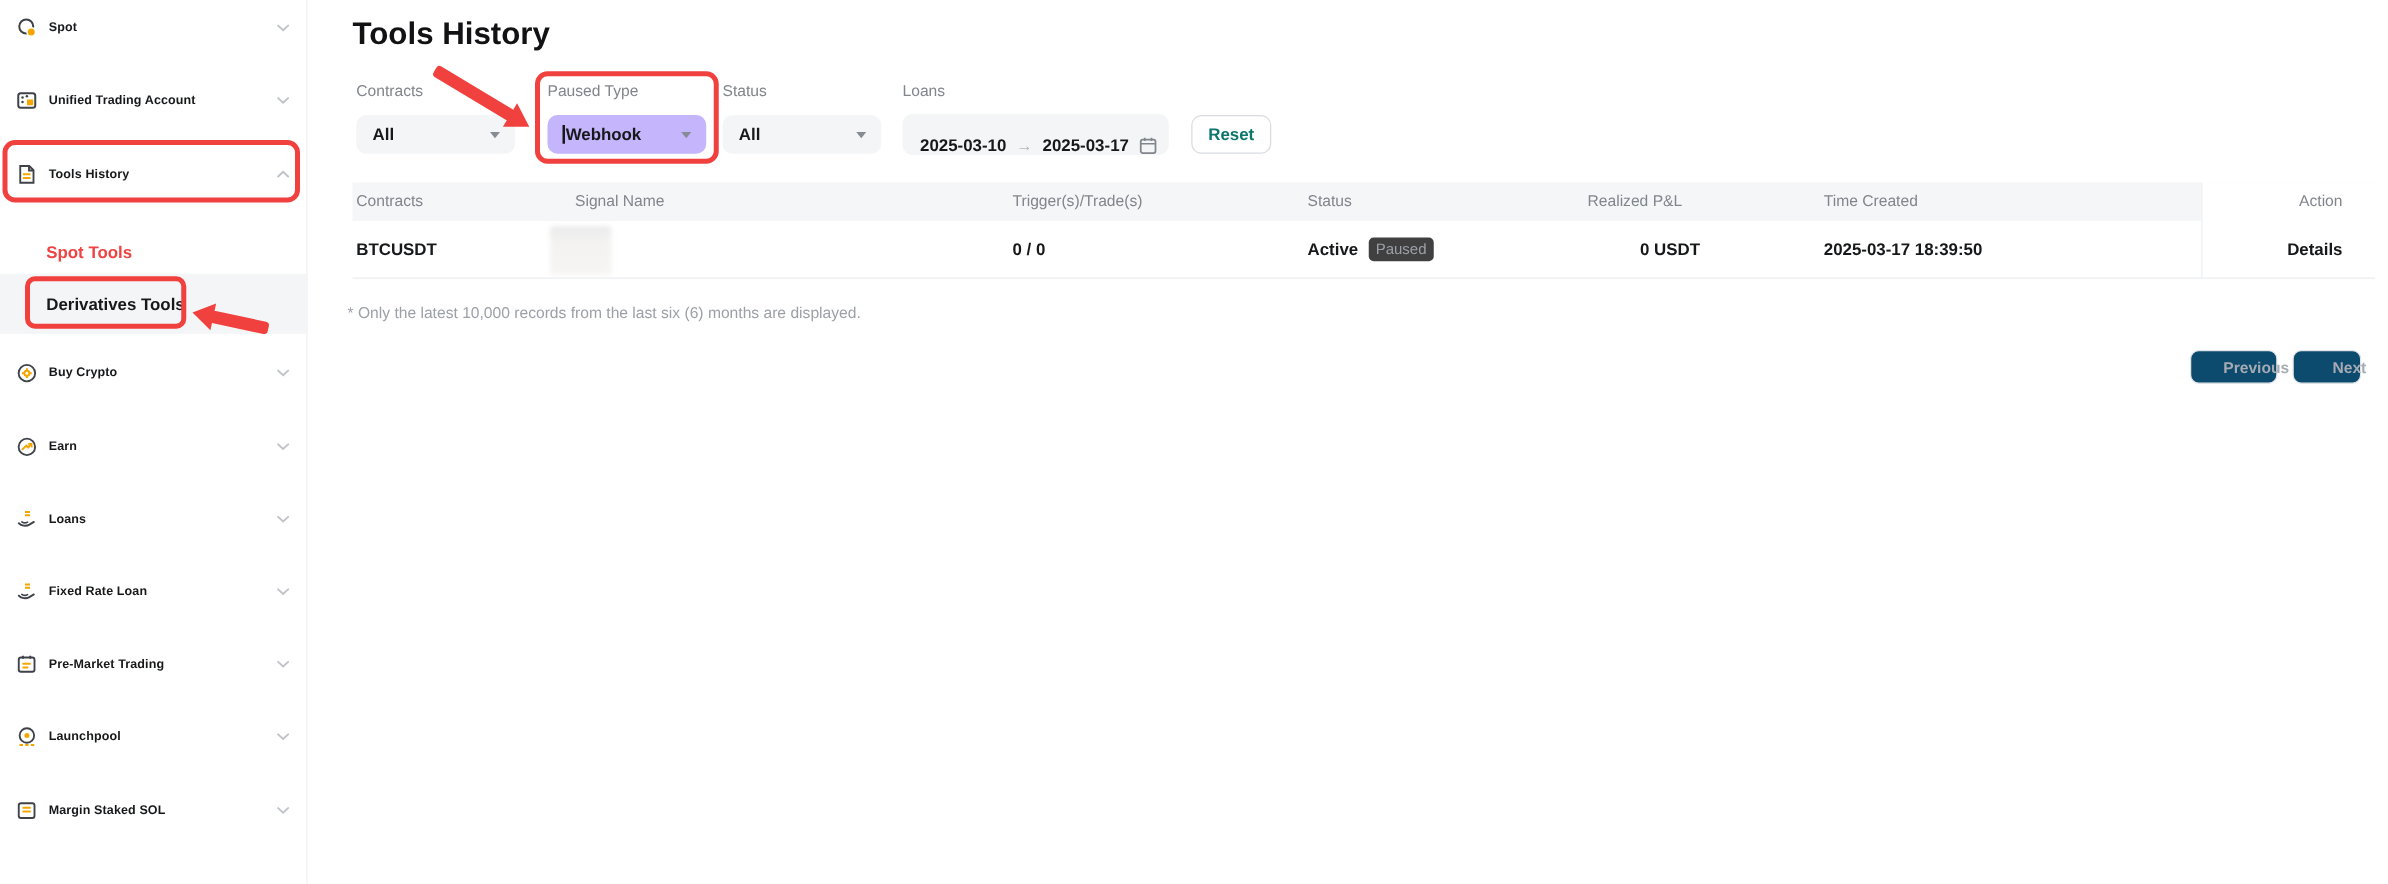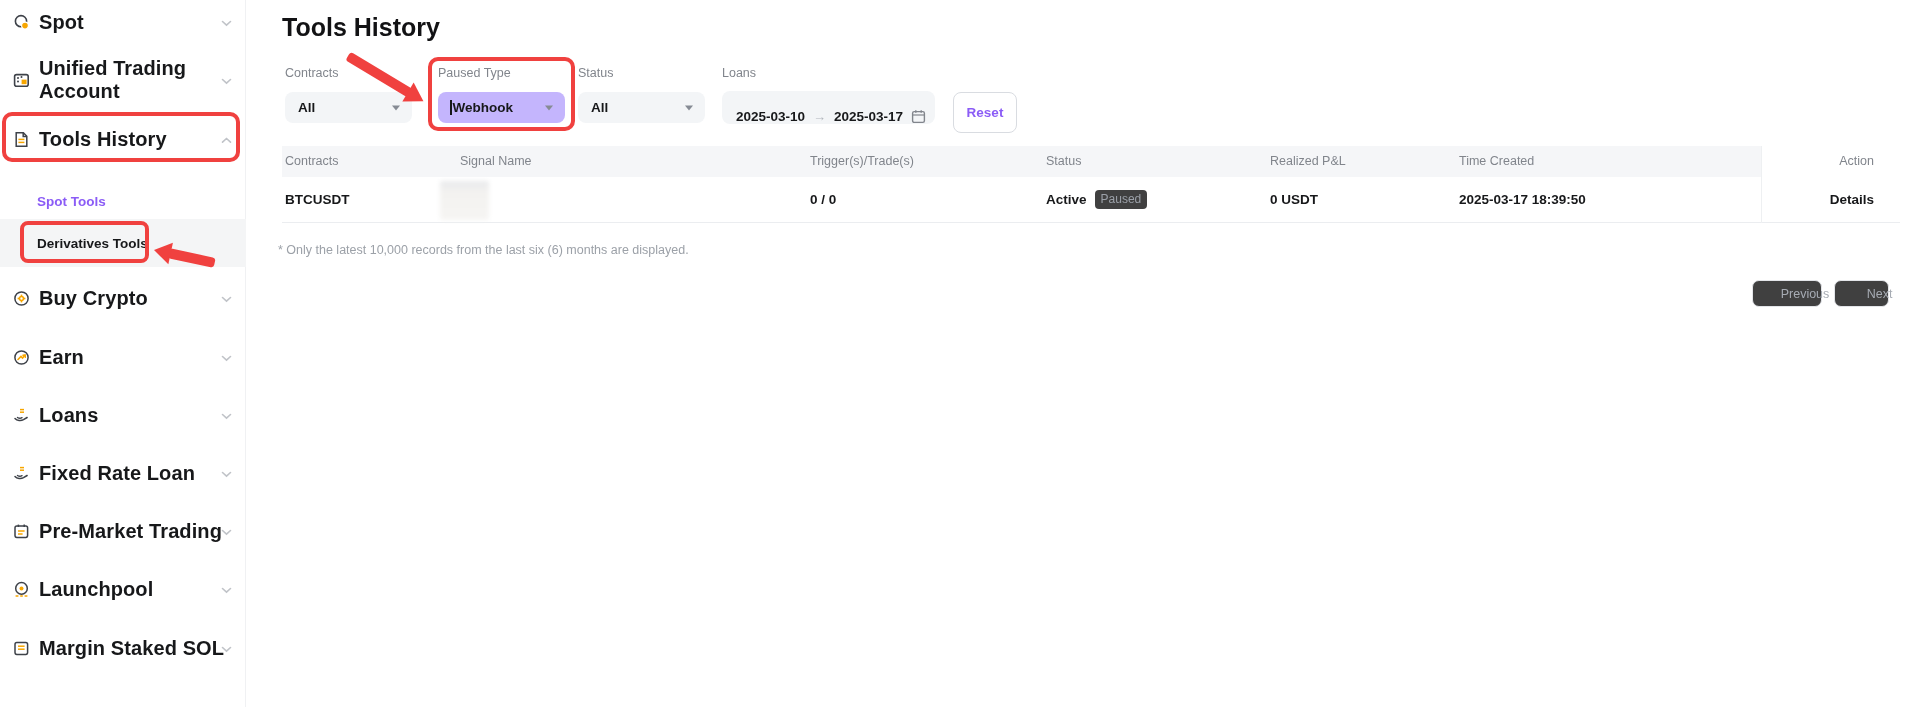--- a/index.html
+++ b/index.html
@@ -4,25 +4,25 @@
 <style>
   * { margin:0; padding:0; box-sizing:border-box; }
   html,body { background:#fff; }
   body { font-family:"Liberation Sans","DejaVu Sans",sans-serif; color:#17181a; }
   #screen { position:relative; width:1910px; height:707px; background:#fff; overflow:hidden; }
 
   
   #sidebar { position:absolute; left:0; top:0; width:246px; height:707px; background:#fff; border-right:1px solid #f0f1f3; }
   .side-item { position:absolute; left:0; width:246px; height:44px; display:flex; align-items:center; cursor:pointer; }
   .side-item .ic { width:17px; height:17px; margin-left:13px; flex:0 0 17px; display:flex; align-items:center; justify-content:center; }
-  .side-item .lbl { margin-left:9px; font-size:20px; font-weight:700; color:#17181a; letter-spacing:.1px; }
+  .side-item .lbl { margin-left:9px; font-size:10px; font-weight:700; color:#17181a; letter-spacing:.1px; }
   .side-item .chev { position:absolute; right:14px; top:50%; transform:translateY(-50%); }
   .side-sub { position:absolute; left:0; width:246px; height:44px; display:flex; align-items:center; cursor:pointer; }
   .side-sub .lbl { margin-left:37px; font-size:13.5px; font-weight:600; }
-  .sub-muted { color:#8b5cf6;margin-top:16px; }
+  .sub-muted { color:#ef4444;margin-top:16px; }
   .sub-active { color:#17181a; }
   #selected-band { position:absolute; left:0; top:219px; width:246px; height:48px; background:#f4f5f6; }
 
   
   .red-box { position:absolute; border:4px solid #f0413f; border-radius:10px; background:transparent; pointer-events:none; }
   .red-arrow { position:absolute; pointer-events:none; }
   .red-arrow .shaft { position:absolute; top:50%; transform:translateY(-50%); height:10px; background:#f0413f; border-radius:3px; }
   .red-arrow .head-r { position:absolute; right:0; top:50%; transform:translateY(-50%); width:0; height:0;
       border-left:18px solid #f0413f; border-top:11px solid transparent; border-bottom:11px solid transparent; }
   .red-arrow .head-l { position:absolute; left:0; top:50%; transform:translateY(-50%); width:0; height:0;
@@ -40,42 +40,42 @@
   #dd-toolstype { background:#c4b5fd; }
   .cursor-bar { width:1.5px; height:15px; background:#17181a; margin-left:12px; margin-right:1px; }
   #dd-toolstype .val { margin-left:0; }
 
   #date-field { position:absolute; left:722px; top:91px; width:213px; height:33px; background:#f3f5f7; border-radius:8px;
       display:flex; align-items:flex-end; cursor:pointer; font-size:13.5px; font-weight:700; color:#17181a; }
   #date-field .d1 { margin-left:14px; }
   #date-field .darrow { margin:0 8px; color:#b3b7bd; font-weight:400; font-size:13px; }
   #date-field .cal { margin-left:8px; display:flex; align-items:center; }
 
-  #reset-btn { position:absolute; left:953px; top:92px; width:64px; height:41px; background:#fff; border:1px solid #d9dce1;
-      border-radius:8px; display:flex; align-items:center; justify-content:center; font-size:13.5px; font-weight:700; color:#8b5cf6; cursor:pointer; }
+  #reset-btn { position:absolute; left:953px; top:92px; width:64px; height:31px; background:#fff; border:1px solid #d9dce1;
+      border-radius:8px; display:flex; align-items:center; justify-content:center; font-size:13.5px; font-weight:700; color:#0f766e; cursor:pointer; }
 
   
   #table { position:absolute; left:282px; top:146px; width:1618px; }
   #thead { position:relative; height:31px; background:#f5f6f8; }
   #thead .th { position:absolute; top:0; line-height:31px; font-size:12.5px; color:#81858c; white-space:nowrap; }
   #action-head-bg { position:absolute; left:1479px; top:0; width:139px; height:31px; background:#fff; }
   #col-sep { position:absolute; left:1479px; top:0; width:1px; height:77px; background:#eef0f2; }
   #trow { position:relative; height:46px; border-bottom:1px solid #ebedf0; background:#fff; }
   #trow .td { position:absolute; top:0; line-height:46px; font-size:13.5px; font-weight:700; color:#17181a; white-space:nowrap; }
   .pnl-pos { color:#20b26c; }
   .action-link { color:#e8930c; cursor:pointer; }
   #signal-blob { position:absolute; left:158px; top:4px; width:49px; height:39px;
       background:linear-gradient(180deg,#e9eaec 0%,#f3f2f0 30%,#f6f5f3 100%); filter:blur(2px); border-radius:2px; }
   .badge { display:inline-block; margin-left:8px; padding:2px 6px; background:#404040; border-radius:4px;
       font-size:12px; font-weight:400; color:#9ba0a8; line-height:15px; vertical-align:1px; }
 
   #footnote { position:absolute; left:278px; top:243px; font-size:12.5px; color:#9ca1a8; }
 
-  .page-btn { position:absolute; top:280px; height:27px; background:#404040; border:1px solid #e3e5e9; border-radius:7px;
-      display:flex; align-items:center; justify-content:center; font-size:12.5px; font-weight:400; color:#a6abb3; cursor:pointer;padding-left:36px; }
+  .page-btn { position:absolute; top:280px; height:27px; background:#0c4a6e; border:1px solid #e3e5e9; border-radius:7px;
+      display:flex; align-items:center; justify-content:center; font-size:12.5px; font-weight:700; color:#a6abb3; cursor:pointer;padding-left:36px; }
   #prev-btn { left:1752px; width:70px; }
   #next-btn { left:1834px; width:55px; }
 </style>
 </head>
 <body>
 
 <div id="screen">
 
   <div id="sidebar">
 
@@ -289,21 +289,21 @@
       <span class="th" style="left:764px;">Status</span>
       <span class="th" style="left:988px;">Realized P&amp;L</span>
       <span class="th" style="left:1177px;">Time Created</span>
       <span class="th" style="right:26px;">Action</span>
     </div>
     <div id="trow">
       <span class="td" style="left:3px;">BTCUSDT</span>
       <span id="signal-blob"></span>
       <span class="td" style="left:528px;">0 / 0</span>
       <span class="td" style="left:764px;"><span>Active</span><span class="badge">Paused</span></span>
-      <span class="td pnl-pos" style="left:988px;">0 USDT</span>
+      <span class="td pnl-pos" style="left:1030px;">0 USDT</span>
       <span class="td" style="left:1177px;">2025-03-17 18:39:50</span>
       <span class="td action-link" style="right:26px;">Details</span>
     </div>
     <div id="col-sep"></div>
   </div>
 
   <p id="footnote">* Only the latest 10,000 records from the last six (6) months are displayed.</p>
 
   <div class="page-btn" id="prev-btn">
     <span>Previous</span>

